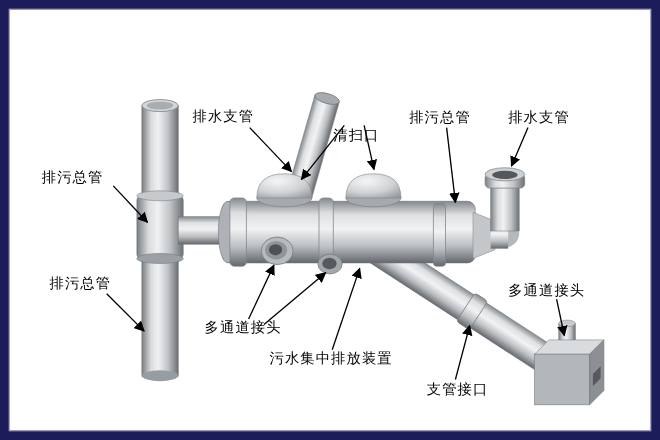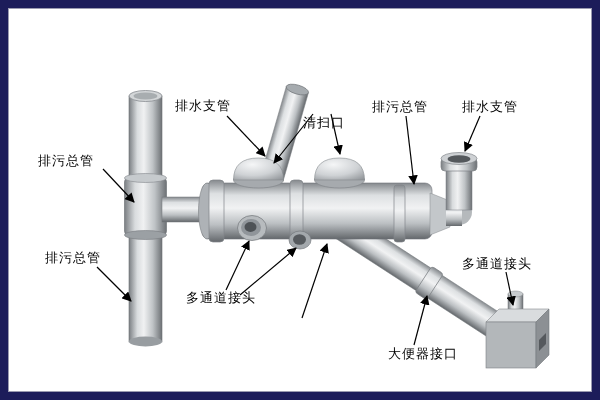--- a/index.html
+++ b/index.html
@@ -155,17 +155,18 @@
     </g>
   </svg>
 
   <div class="lbl" style="left:175px;top:99px">排水支管</div>
   <div class="lbl" style="left:303px;top:116px">清扫口</div>
   <div class="lbl" style="left:372px;top:100px">排污总管</div>
   <div class="lbl" style="left:462px;top:100px">排水支管</div>
   <div class="lbl" style="left:38px;top:154px">排污总管</div>
   <div class="lbl" style="left:45px;top:251px">排污总管</div>
   <div class="lbl" style="left:186px;top:291px">多通道接头</div>
-  <div class="lbl" style="left:388px;top:347px">大便器接口</div>
+  <div class="lbl" style="left:245px;top:319px">污水集中排放装置</div>
+  <div class="lbl" style="left:388px;top:347px">支管接口</div>
   <div class="lbl" style="left:462px;top:257px">多通道接头</div>
 
   <div class="border-overlay"></div>
 </div>
 
 </body></html>

